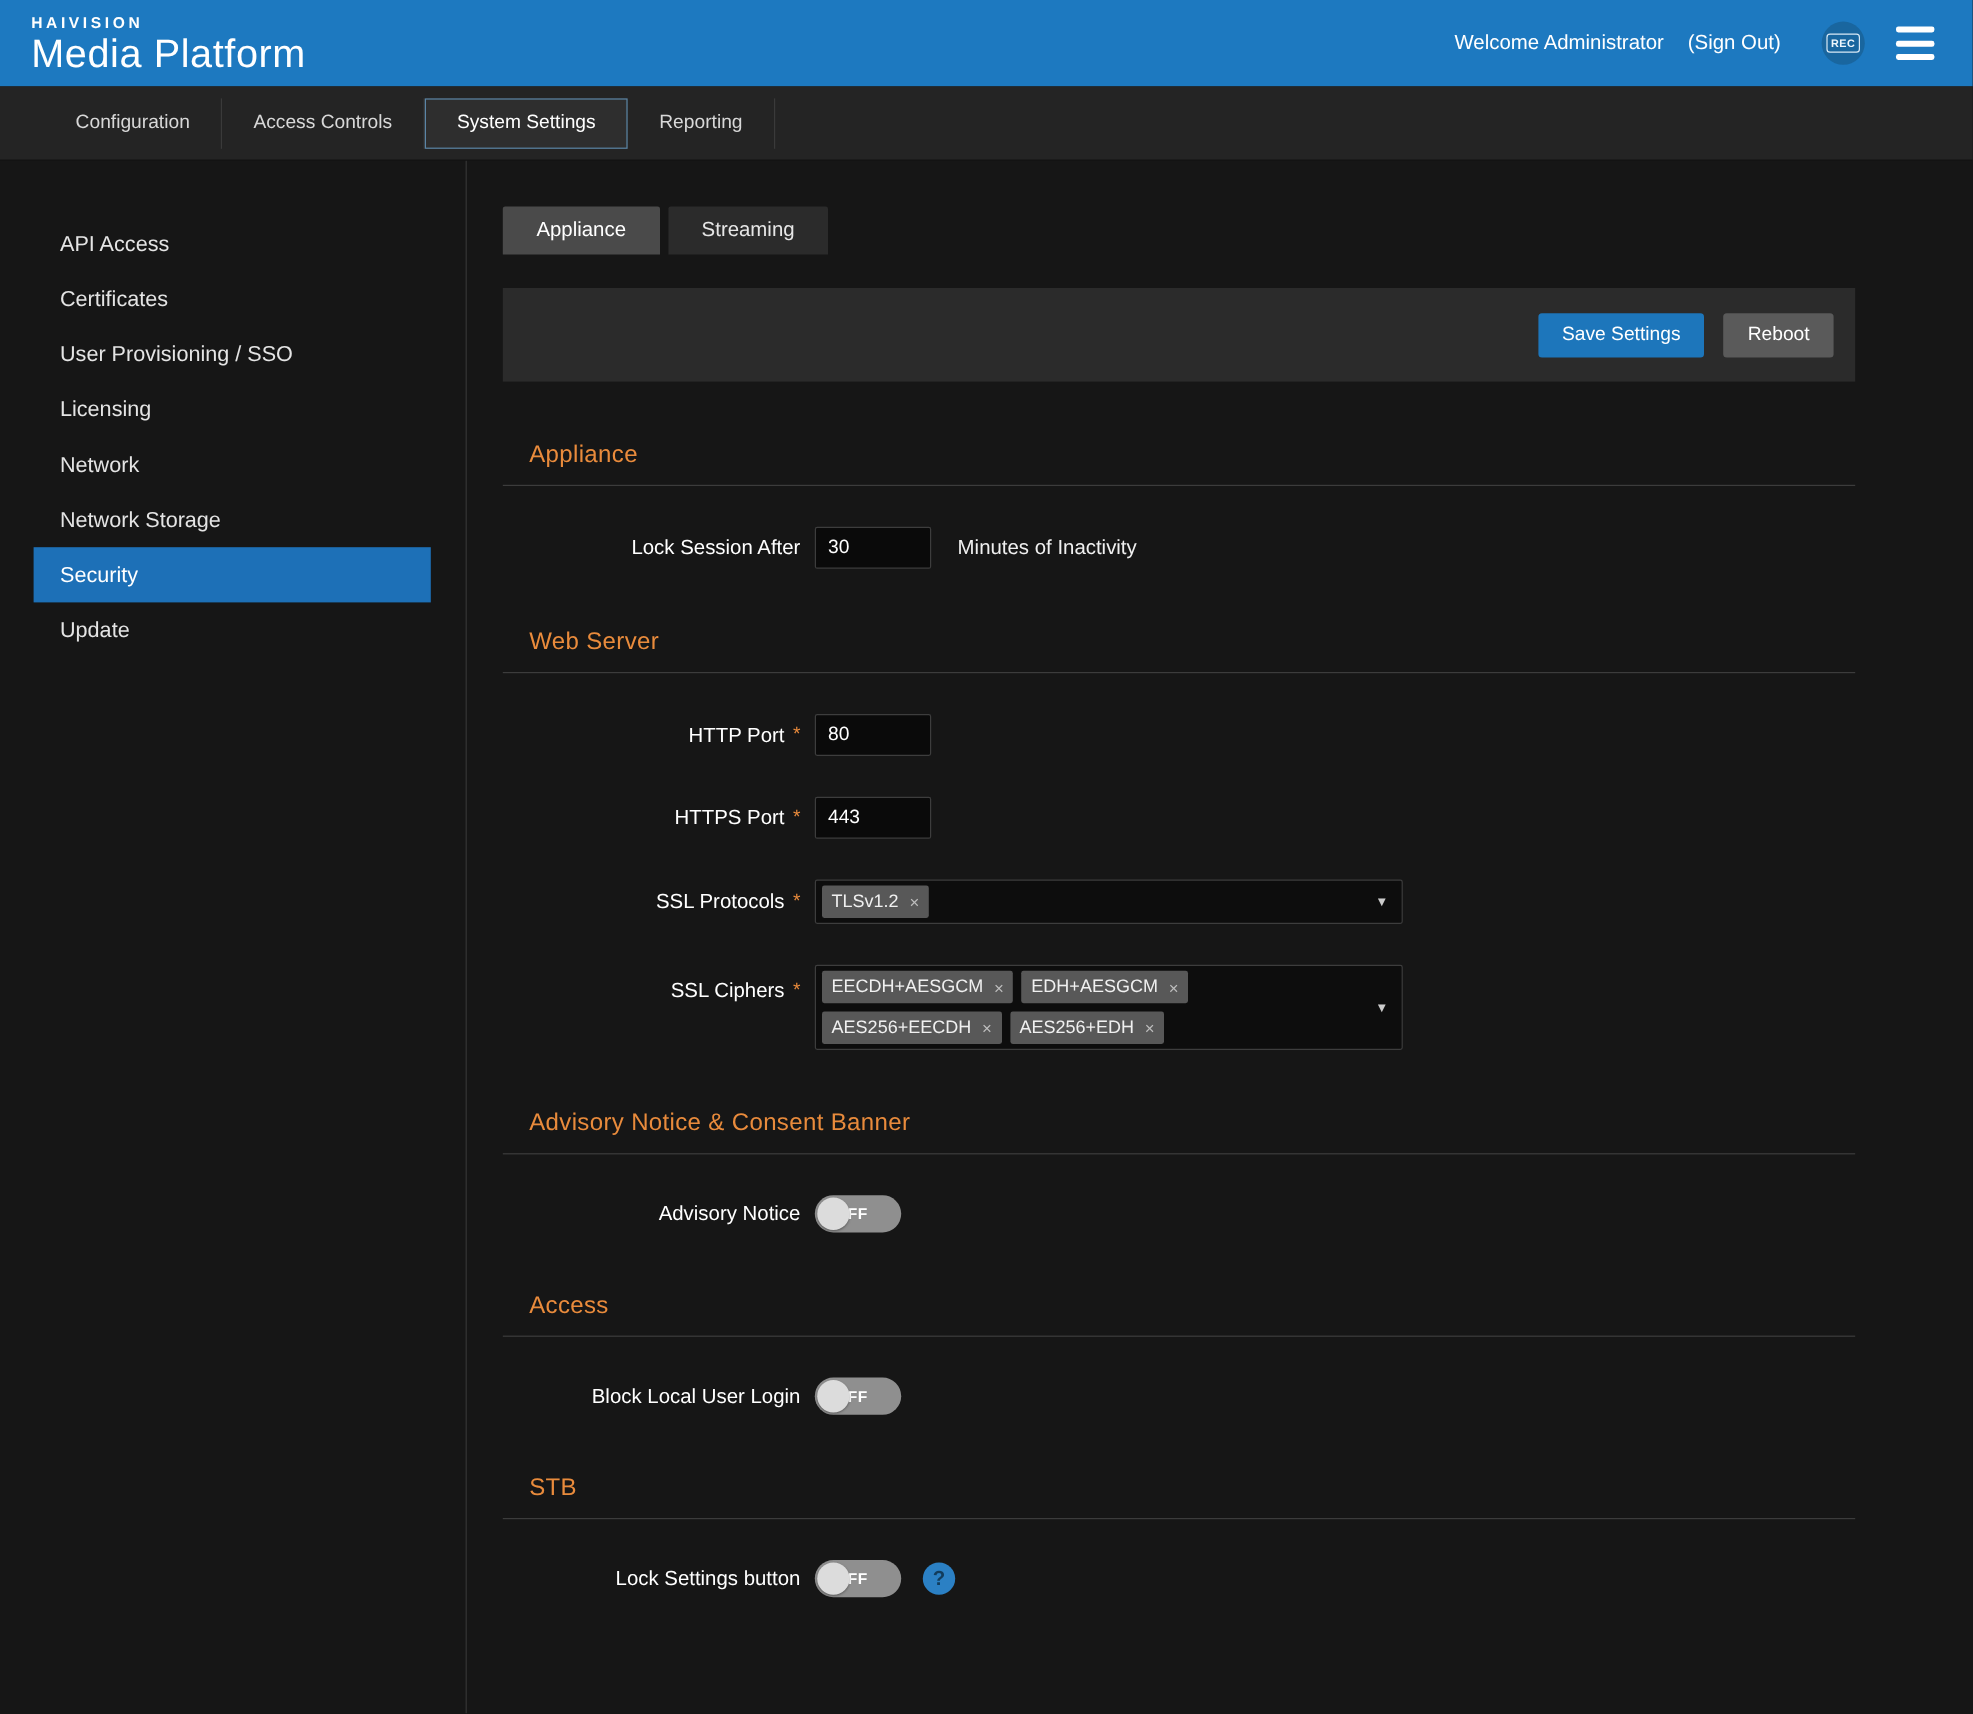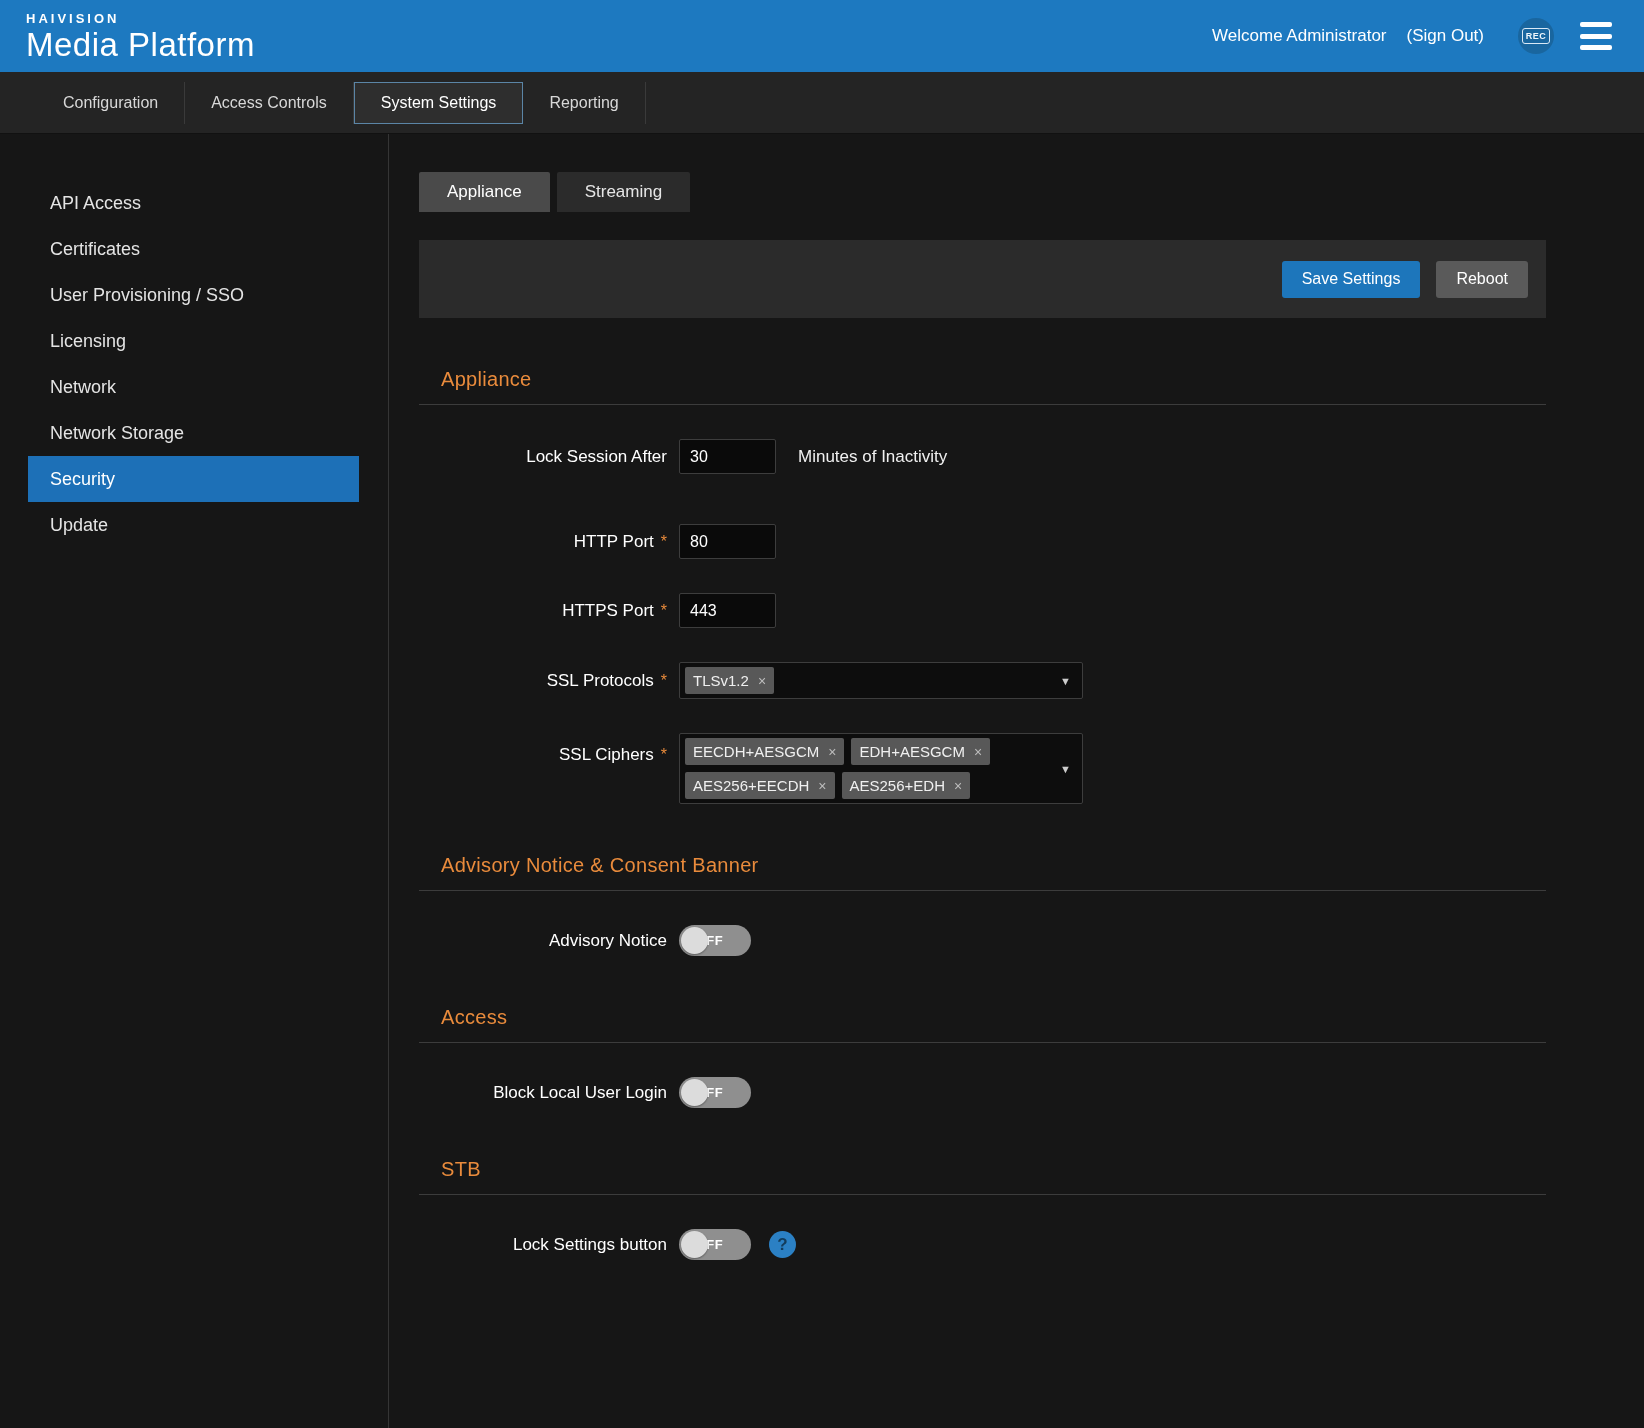--- a/index.html
+++ b/index.html
@@ -102,21 +102,21 @@
   .req { color:#e98b3c; font-size:16px; }
   .f-control { margin-left:12px; display:flex; align-items:center; }
 
   .text-input {
     width:97px; height:35px; background:#0a0a0a; border:1px solid #3d3d3d;
     color:#ffffff; font-size:16px; font-family:inherit; padding:0 10px; border-radius:2px;
   }
   .suffix { font-size:17px; color:#f0f0f0; margin-left:22px; }
 
   .multiselect {
-    width:404px; min-height:36px; background:#0d0d0d; border:1px solid #3d3d3d;
+    width:490px; min-height:36px; background:#0d0d0d; border:1px solid #3d3d3d;
     border-radius:2px; position:relative; display:flex; flex-wrap:wrap; gap:7px;
     align-items:center; padding:4px 34px 4px 5px; cursor:pointer;
   }
   .caret {
     position:absolute; right:11px; top:50%; transform:translateY(-50%);
     color:#cccccc; font-size:11px;
   }
   .chip {
     background:#585858; color:#f0f0f0; font-size:15px; padding:5px 8px;
     border-radius:2px; display:flex; align-items:center; gap:9px; white-space:nowrap;
@@ -204,20 +204,23 @@
           <span>Lock Session After</span>
         </div>
         <div class="f-control">
           <input class="text-input" type="text" value="30" style="">
           <span class="suffix">Minutes of Inactivity</span>
         </div>
       </div>
     </div>
 
     <div class="section">
+      <div class="section-head">
+        <h2>Web Server</h2>
+      </div>
 
       <div class="f-row">
         <div class="f-label">
           <span>HTTP Port</span>
           <span class="req">*</span>
         </div>
         <div class="f-control">
           <input class="text-input" type="text" value="80" style="">
         </div>
       </div>

